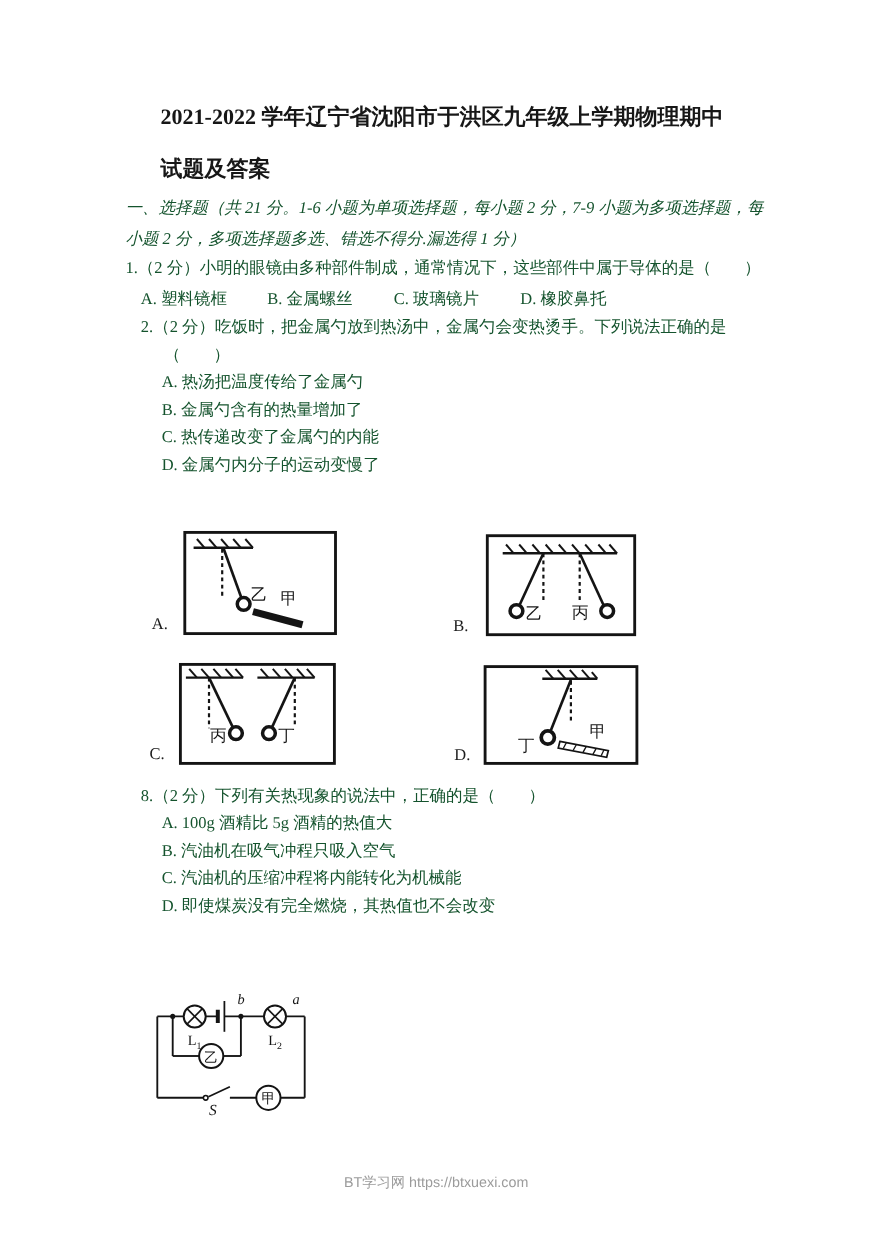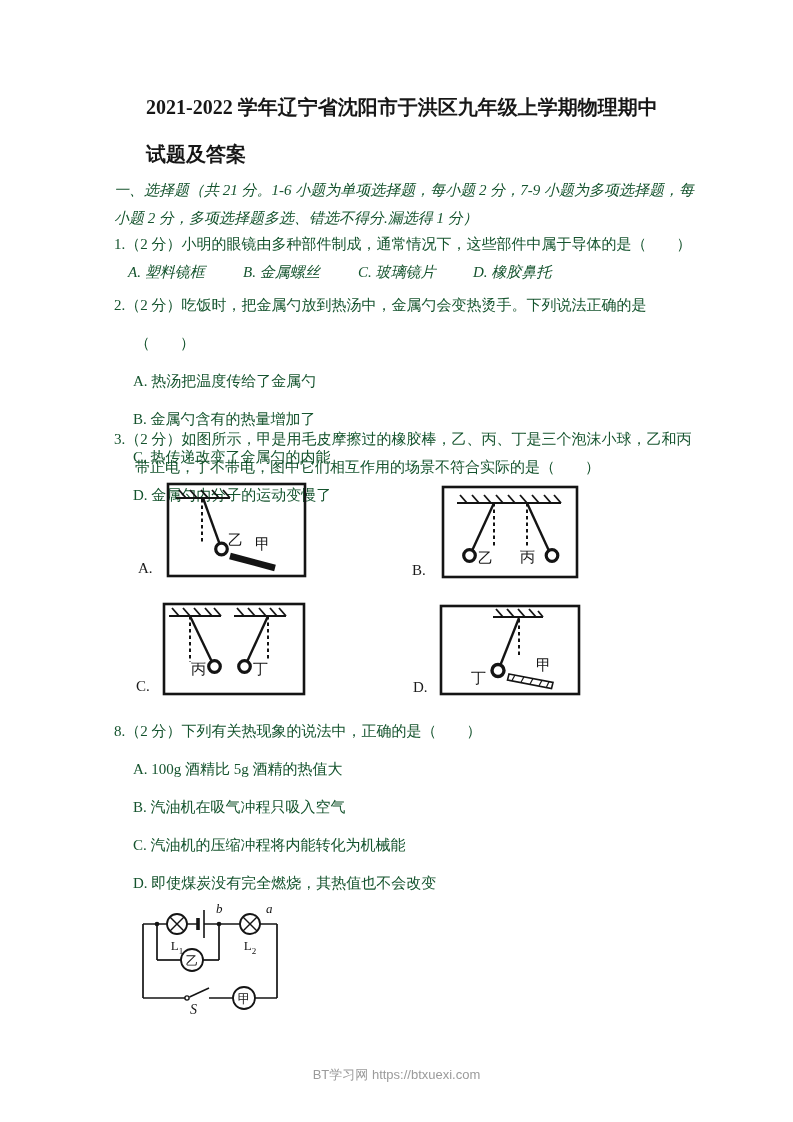--- a/index.html
+++ b/index.html
@@ -28,23 +28,23 @@
     position: absolute;
     left: 114px;
     width: 584px;
     font-size: 15px;
     line-height: 28px;
     color: #14532d;
     font-style: italic;
   }
   .q { position: absolute; left: 114px; width: 584px; font-size: 15px; color: #14532d; }
   .stem { line-height: 28px; padding-left: 21px; text-indent: -21px; }
-  .q2 .stem, .q4 .stem, .q2 .optline, .q4 .optline { line-height: 38px; }
+  .q2 .stem, .q4 .stem, .q2 .optline, .q4 .optline { line-height: 25px; margin-left: 14px; }
   .optline { padding-left: 19px; line-height: 28px; }
-  .opt-row { padding-left: 14px; line-height: 28px; white-space: nowrap; font-style: italic; }
+  .opt-row { padding-left: 14px; line-height: 28px; white-space: nowrap; }
   .opt { display: inline-block; width: 115px; }
   .opt:last-child { width: auto; }
   .figlabel {
     position: absolute;
     font-size: 15px;
     color: #1c1c1c;
     font-family: "Liberation Serif", "DejaVu Serif", serif;
   }
   .figsvg, .circuitsvg { position: absolute; }
   svg text {
@@ -81,23 +81,20 @@
   </div>
 
   <div class="q q2" style="top:286px">
     <p class="stem">2.（2 分）吃饭时，把金属勺放到热汤中，金属勺会变热烫手。下列说法正确的是（　　）</p>
     <p class="optline">A. 热汤把温度传给了金属勺</p>
     <p class="optline">B. 金属勺含有的热量增加了</p>
     <p class="optline">C. 热传递改变了金属勺的内能</p>
     <p class="optline">D. 金属勺内分子的运动变慢了</p>
   </div>
 
-  <div class="q" style="top:425px">
-    <p class="stem">3.（2 分）如图所示，甲是用毛皮摩擦过的橡胶棒，乙、丙、丁是三个泡沫小球，乙和丙带正电，丁不带电，图中它们相互作用的场景不符合实际的是（　　）</p>
-  </div>
 
   <span class="figlabel" style="left:138px; top:560px">A.</span>
   <svg class="figsvg" style="left:166px; top:482px" width="141" height="96" viewBox="0 0 141 96">
     <rect x="2" y="2" width="137" height="92" fill="none" stroke="#141414" stroke-width="2.6"></rect>
     <g stroke="#141414" stroke-width="1.8">
       <line x1="10" y1="16" x2="64" y2="16" stroke-width="2.2"></line>
       <line x1="20" y1="16" x2="13" y2="8"></line>
         <line x1="31" y1="16" x2="24" y2="8"></line>
       <line x1="42" y1="16" x2="35" y2="8"></line>
         <line x1="53" y1="16" x2="46" y2="8"></line>

